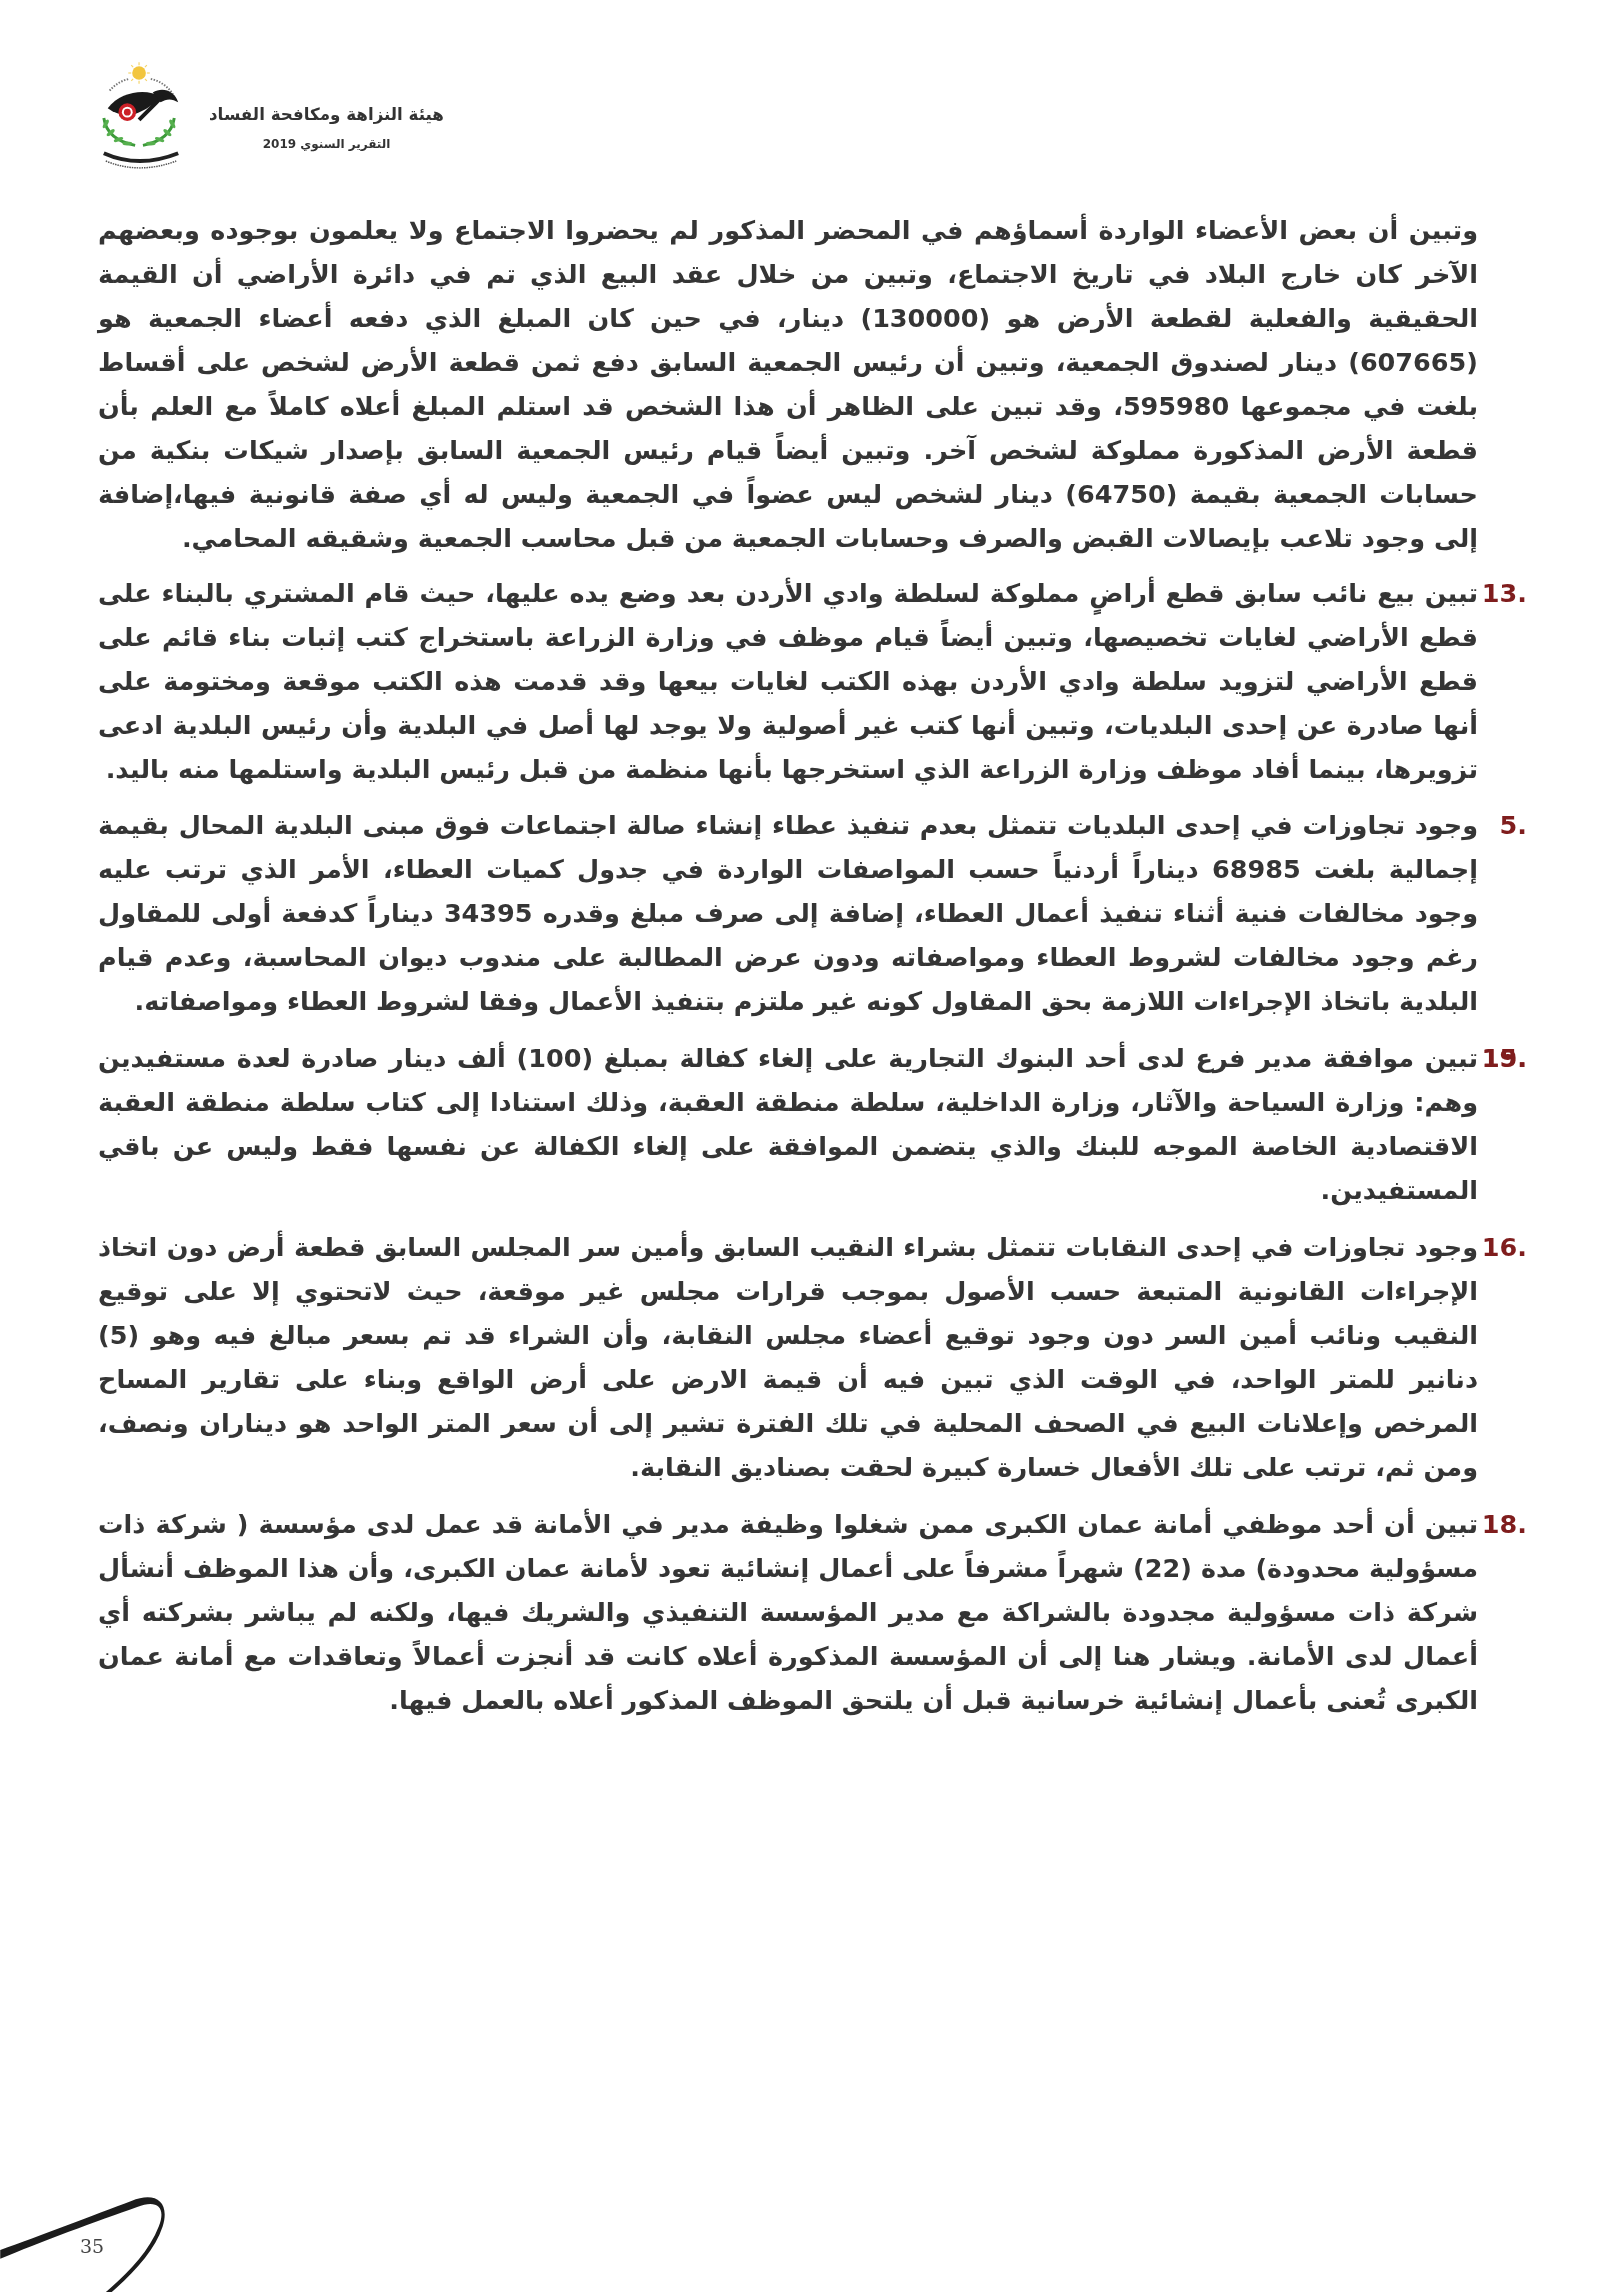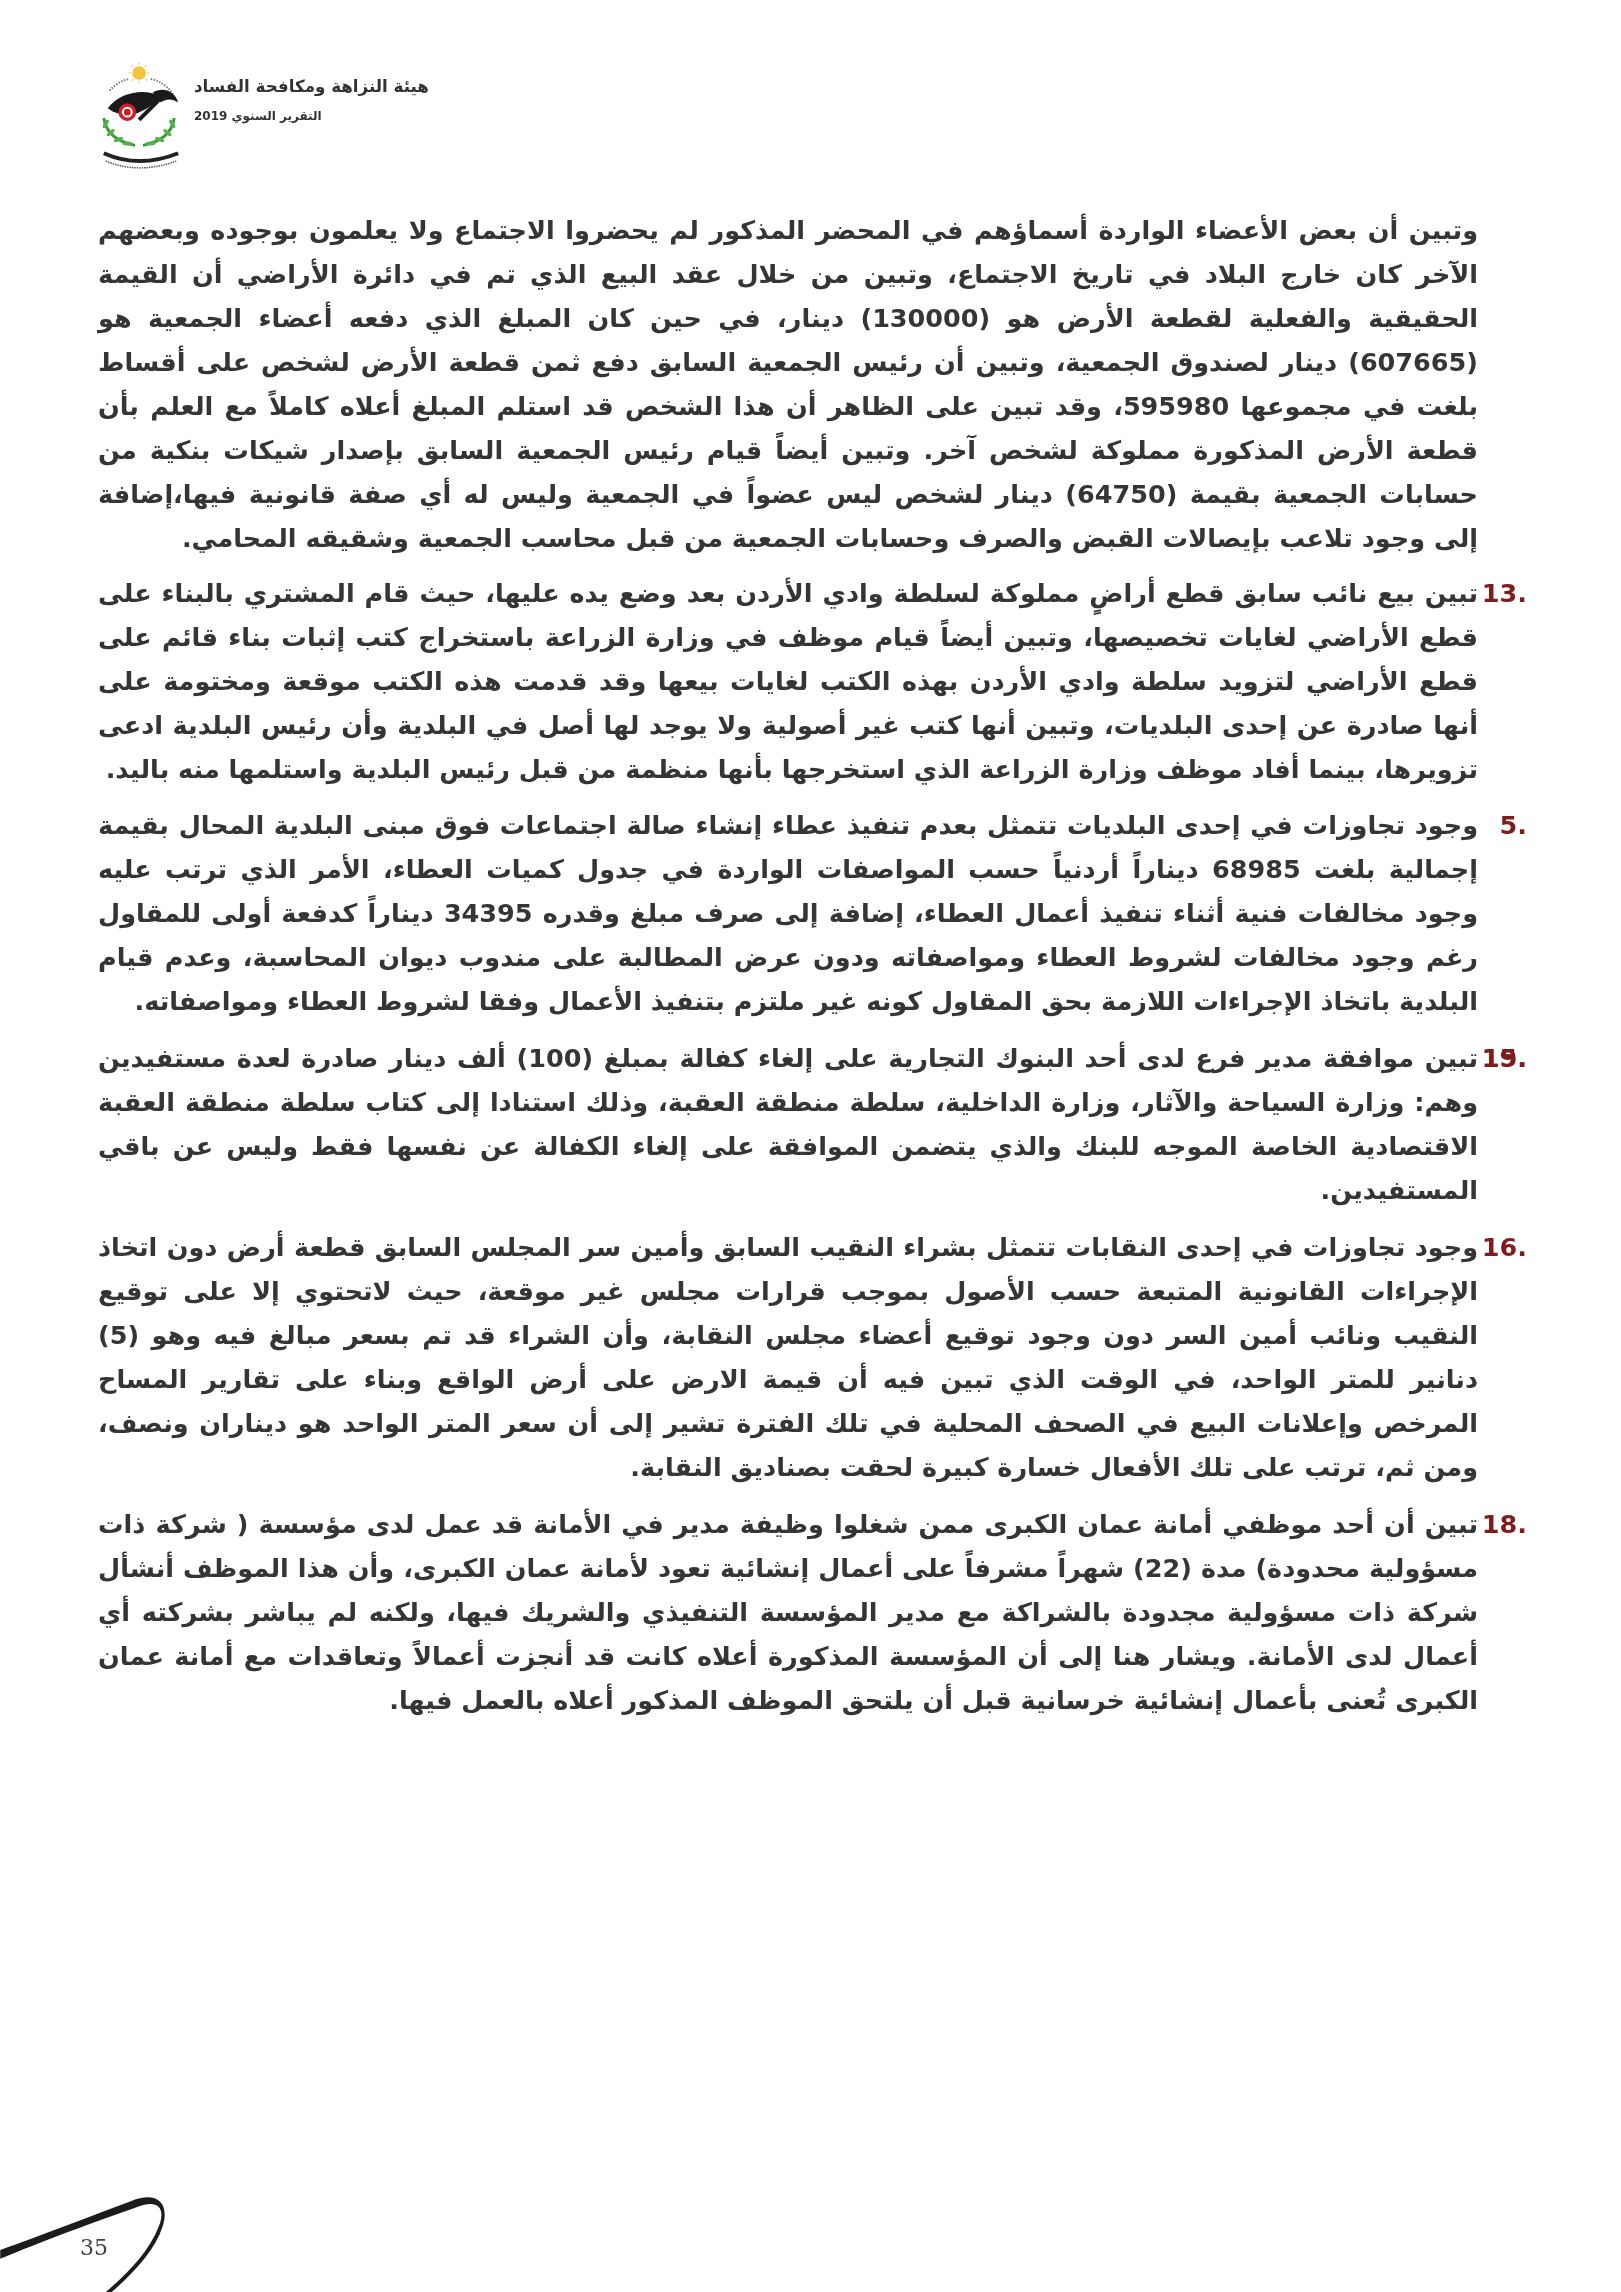--- a/index.html
+++ b/index.html
@@ -3,43 +3,43 @@
   <meta charset="utf-8">
   <style>
     html, body { margin: 0; padding: 0; background: #ffffff; }
     body {
       width: 1621px; height: 2293px; position: relative; overflow: hidden;
       font-family: "DejaVu Sans", sans-serif; color: #333333;
     }
     .header { position: absolute; left: 96px; top: 61px; height: 116px; width: 412px; }
     .logo { position: absolute; left: 0; top: 0; width: 90px; height: 114px; }
     .header-text {
-      position: absolute; left: 98px; top: 11px; width: 265px;
-      direction: rtl; text-align: left; font-weight: bold; color: #333333;
+      position: absolute; left: 98px; top: 39px; width: 265px;
+      direction: rtl; text-align: center; font-weight: bold; color: #333333;
       font-family: "DejaVu Sans", sans-serif;
     }
     .header-text .org { font-size: 16.7px; line-height: 29px; display: block; white-space: nowrap; }
     .header-text .report { font-size: 12px; line-height: 31px; display: block; white-space: nowrap; }
 
     .content {
       position: absolute; left: 98px; top: 208px; width: 1380px;
       direction: rtl; text-align: justify;
       font-size: 25.5px; line-height: 44px; color: #353535; font-weight: bold;
     }
     .content p { margin: 0 0 12.7px 0; text-align-last: right; }
     .content p.intro { margin-bottom: 10.8px; }
     .item { position: relative; }
     .item .num {
       position: absolute; right: -49px; top: 0; direction: ltr;
       font-family: "DejaVu Sans", sans-serif; color: #7f1d1d;
     }
     .footer { position: absolute; left: 0; top: 2156px; width: 294px; height: 136px; }
     .page-number {
       position: absolute; left: 80px; top: 2235px;
-      font-family: "DejaVu Serif", serif; font-size: 22px; color: #444444;
+      font-family: "DejaVu Serif", serif; font-size: 19px; color: #444444;
     }
   </style>
 </head>
 <body>
 
 <div class="header">
   <svg class="logo" viewBox="0 0 92 116">
 
     <g>
       <circle cx="44" cy="12" r="7" fill="#f2c53d"></circle>

